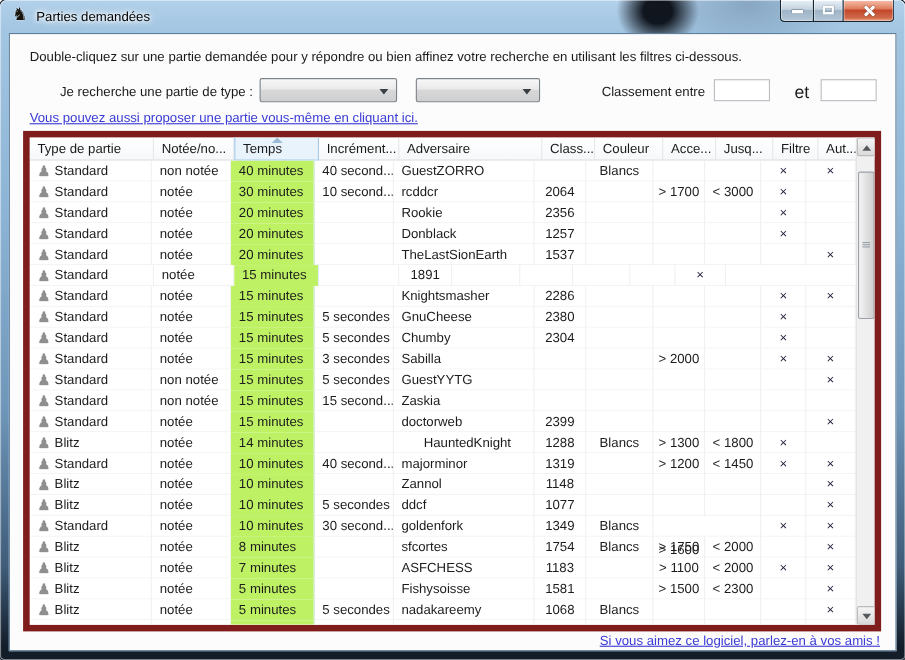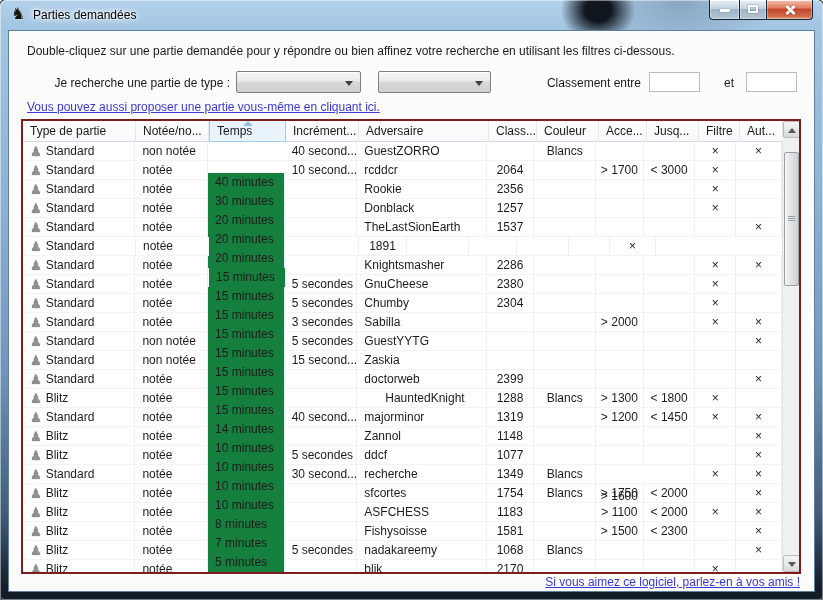--- a/index.html
+++ b/index.html
@@ -40,57 +40,57 @@
   .glyph-close::after  { transform:rotate(-45deg); }
 
   
   .content { position:absolute; left:8px; top:30px; right:8px; bottom:8px;
              background:#fcfcfc; border:1px solid #5f7f9c; }
 
   .intro { position:absolute; left:18px; top:13px; font-size:12px; color:#1a1a1a; white-space:nowrap; }
 
   .type-label   { position:absolute; left:0;   top:45px; width:221px; text-align:right; font-size:12px; color:#1a1a1a; }
   .rating-label { position:absolute; left:480px; top:45px; width:152px; text-align:right; font-size:12px; color:#1a1a1a; }
-  .et-label     { position:absolute; left:710px; top:45px; width:20px; text-align:center; font-size:12px; color:#1a1a1a; }
+  .et-label     { position:absolute; left:710px; top:45px; width:20px; text-align:center; font-size:16px; color:#1a1a1a; }
 
   .combo { position:absolute; top:40px; height:22px; border:1px solid #7a8187; border-radius:2px;
            background:linear-gradient(180deg,#f6f6f6 0%,#eaeaea 45%,#d8d8d8 50%,#cfcfcf 100%);
            box-shadow:inset 0 1px 0 #fff; font-size:12px; color:#1a1a1a; padding:3px 20px 0 6px; }
   .combo1 { left:227px; width:125px; }
   .combo2 { left:369px; width:113px; }
   .combo-arrow { position:absolute; right:7px; top:9px; width:0; height:0;
                  border-left:4px solid transparent; border-right:4px solid transparent;
                  border-top:5px solid #3a3f44; }
 
   .text-input { position:absolute; top:41px; width:51px; height:20px; border:1px solid #b9bdc2;
                 background:#fff; font-size:12px; padding:0 4px; font-family:"Liberation Sans",sans-serif; }
   .input-min { left:640px; } .input-max { left:737px; }
 
   .link { font-size:12px; color:#3a3ad6; text-decoration:underline; cursor:pointer; }
   .propose-link { position:absolute; left:18px; top:69px; }
   .share-link { position:absolute; right:14px; bottom:2px; }
 
   
   .table { position:absolute; left:12px; top:88px; width:780px; height:455px;
-           border:2px solid #7f1d1d; background:#fff; overflow:hidden; }
+           border:6px solid #7f1d1d; background:#fff; overflow:hidden; }
   .thead { position:absolute; left:0; top:0; right:0; height:21px; display:flex;
            background:linear-gradient(180deg,#ffffff,#f6f8fa); border-bottom:1px solid #d4dae0; }
   .th { height:21px; padding:3px 0 0 7px; font-size:12px; color:#1a1a1a; white-space:nowrap;
         overflow:hidden; border-right:1px solid #e5e7e9; position:relative; }
   .th.sorted { background:#e9f3fb; border-left:1px solid #a6cbe8; border-right:1px solid #a6cbe8;
                box-shadow:inset 0 -1px 0 #a6cbe8; }
   .sort-arrow { position:absolute; top:0; left:50%; margin-left:-5px; width:0; height:0;
                 border-left:5px solid transparent; border-right:5px solid transparent;
                 border-bottom:5px solid #9cbbd6; }
   .tbody { position:absolute; left:0; top:21px; right:17px; bottom:0; overflow:hidden; }
   .tr { display:flex; height:19px; border-bottom:1px solid #f3f3f3; background:#fff; }
   .td { height:19px; padding:2px 0 0 7px; font-size:12px; color:#1c1c1c; white-space:nowrap;
         overflow:hidden; border-right:1px solid #f0f0f0; }
   .td.center { text-align:center; padding-left:0; }
-  .td.sortedcol { background:#15803d; border-right:1px solid #ddedf8;margin-top:31px; }
+  .td.sortedcol { background:#bef264; border-right:1px solid #ddedf8; }
   .pawn-icon { display:inline-block; margin-right:4px; font-size:13px; line-height:13px;
                color:#8f8f8f; text-shadow:0 0 1px #5a5a5a; vertical-align:-1px; }
   .pawn-icon::before { content:"♟"; }
   .xmark { color:#23233f; }
 
   
   .vscroll { position:absolute; top:0; right:0; bottom:0; width:17px; background:#f0f0f0;
              border-left:1px solid #e3e3e3; }
   .scroll-btn { position:absolute; left:0; width:17px; height:17px;
                 background:linear-gradient(180deg,#f5f5f5,#dadada); border:1px solid #bcbcbc;
@@ -384,21 +384,21 @@
             <div class="td center" style="width: 48px;"></div>
             <div class="td center" style="width: 52px;"></div>
             <div class="td center" style="width: 41px;"><span class="xmark"></span></div>
             <div class="td center" style="width: 46px;"><span class="xmark">×</span></div>
           </div>
           <div class="tr">
             <div class="td" style="width: 113px;"><span class="pawn-icon"></span>Standard</div>
             <div class="td" style="width: 73px;">notée</div>
             <div class="td sortedcol" style="width: 77px;">10 minutes</div>
             <div class="td" style="width: 73px;">30 second...</div>
-            <div class="td" style="width: 130px;">recherche</div>
+            <div class="td" style="width: 130px;">goldenfork</div>
             <div class="td center" style="width: 48px;">1349</div>
             <div class="td center" style="width: 62px;">Blancs</div>
             <div class="td center" style="width: 48px; margin-top: 22px;">&gt; 1600</div>
             <div class="td center" style="width: 52px;"></div>
             <div class="td center" style="width: 41px;"><span class="xmark">×</span></div>
             <div class="td center" style="width: 46px;"><span class="xmark">×</span></div>
           </div>
           <div class="tr">
             <div class="td" style="width: 113px;"><span class="pawn-icon"></span>Blitz</div>
             <div class="td" style="width: 73px;">notée</div>

